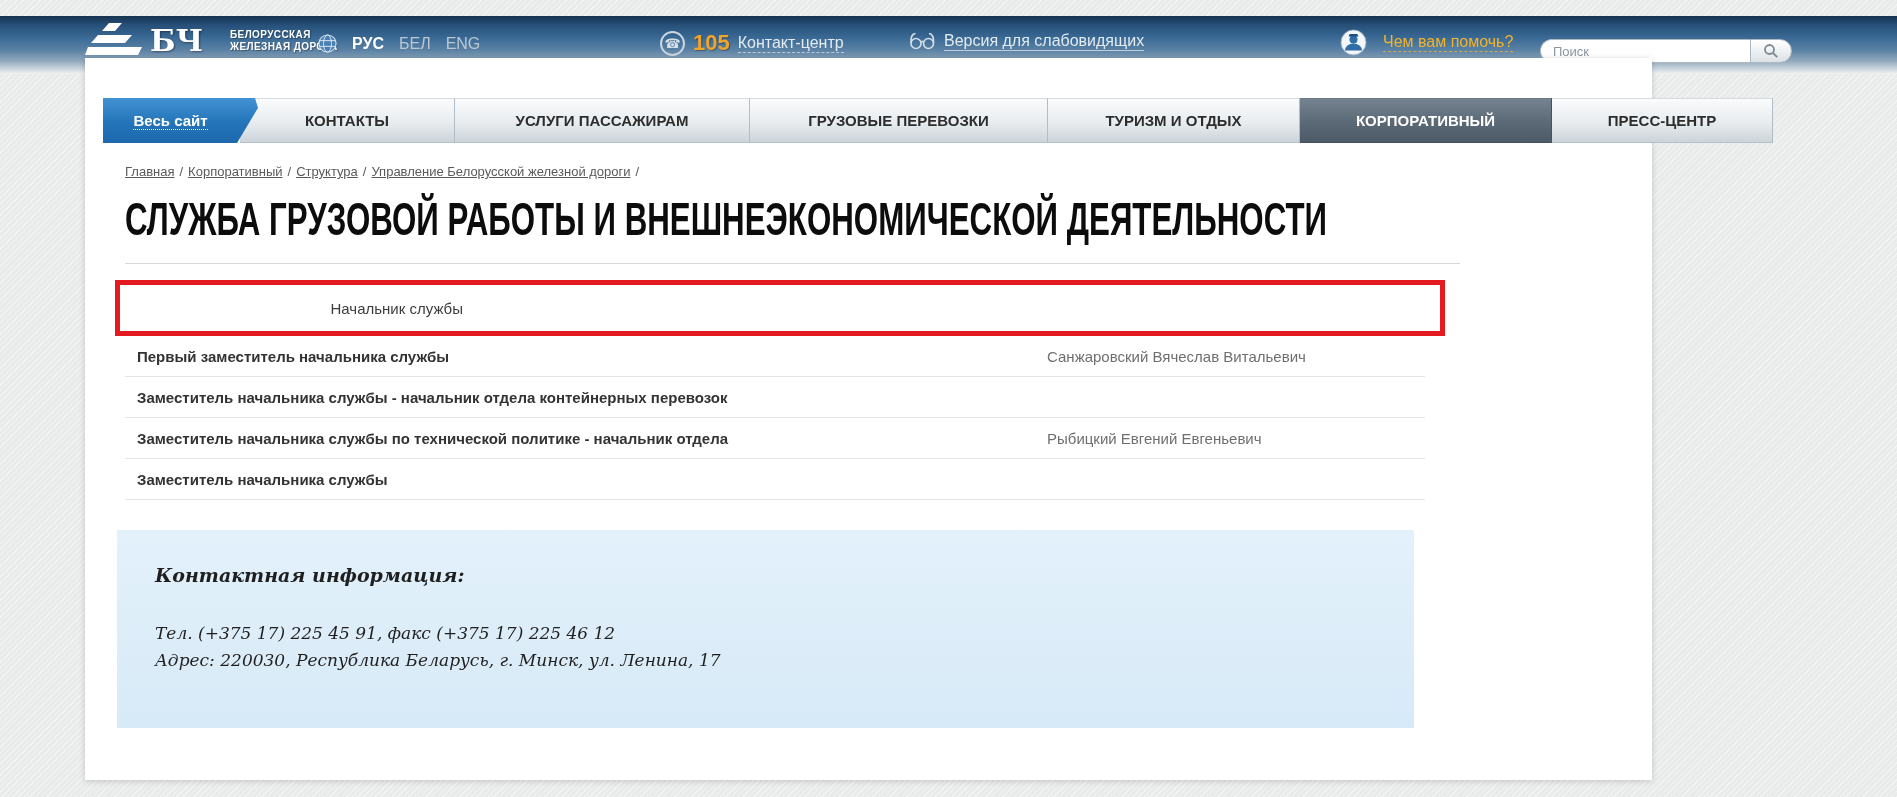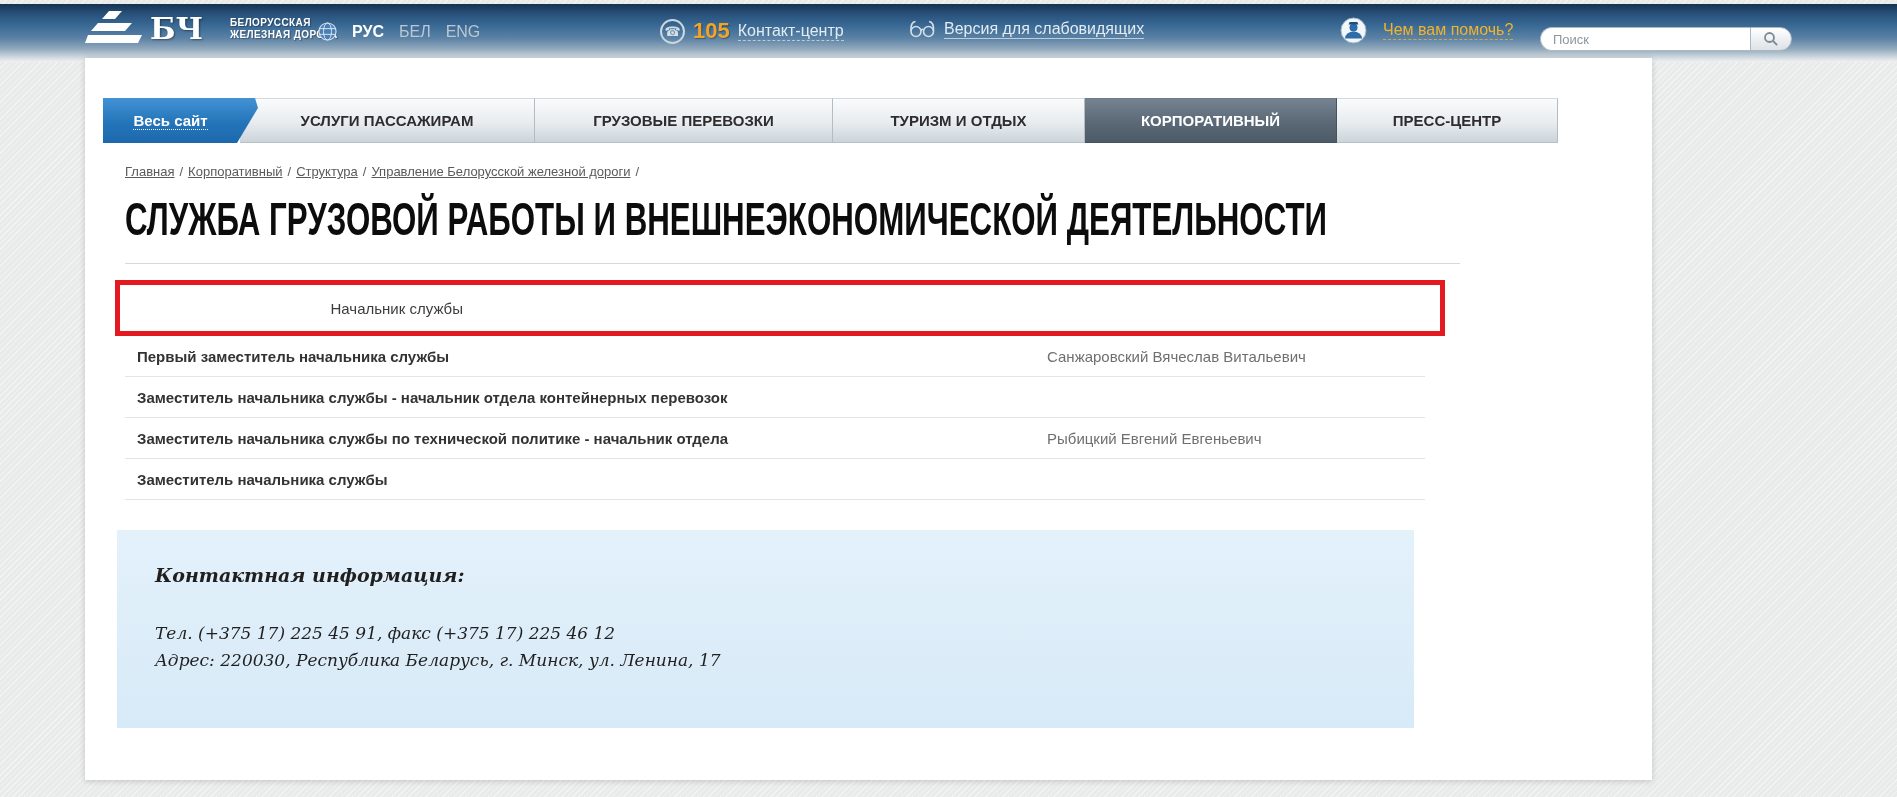--- a/index.html
+++ b/index.html
@@ -6,21 +6,21 @@
   html,body { width:1897px; height:797px; }
   body {
     font-family:"Liberation Sans", sans-serif;
     background-color:#e9eaea;
     background-image:repeating-linear-gradient(135deg, rgba(255,255,255,.45) 0 1px, transparent 1px 4px);
     position:relative; overflow:hidden;
   }
 
   
   .top-header {
-    position:absolute; left:0; top:4px; width:1897px; height:58px;
+    position:absolute; left:0; top:16px; width:1897px; height:58px;
     background:linear-gradient(to bottom,#16334f 0%,#27507a 16%,#3a6a95 38%,#5d83a6 60%,#93aabd 78%,#d4dce2 93%,#f0f1f2 100%);
   }
   .logo { position:absolute; left:85px; top:6px; display:flex; align-items:center; gap:7px; color:#fff; cursor:pointer; }
   .logo-abbr { font-family:"DejaVu Serif",serif; font-weight:bold; font-size:30px; line-height:1; text-shadow:1px 1px 2px rgba(0,0,0,.4); }
   .logo-text { font-size:10px; font-weight:bold; line-height:12px; letter-spacing:.4px; text-shadow:1px 1px 1px rgba(0,0,0,.35);margin-left:20px; }
 
   .lang-block { position:absolute; left:318px; top:18px; display:flex; align-items:center; gap:15px; }
   .lang { font-size:16px; color:#bcc7d1; text-decoration:none; cursor:pointer; }
   .lang.active { color:#ffffff; font-weight:bold; }
 
@@ -175,20 +175,23 @@
     </div>
   </div>
 </div>
 
 <div class="card">
 
   <div class="tabbar">
     <div class="tab tab-blue">
       <span class="tab-label">Весь сайт</span>
     </div>
+    <div class="tab w-kontakty">
+      <span>КОНТАКТЫ</span>
+    </div>
     <div class="tab w-uslugi">
       <span>УСЛУГИ ПАССАЖИРАМ</span>
     </div>
     <div class="tab w-gruz">
       <span>ГРУЗОВЫЕ ПЕРЕВОЗКИ</span>
     </div>
     <div class="tab w-turizm">
       <span>ТУРИЗМ И ОТДЫХ</span>
     </div>
     <div class="tab tab-active w-korp">

